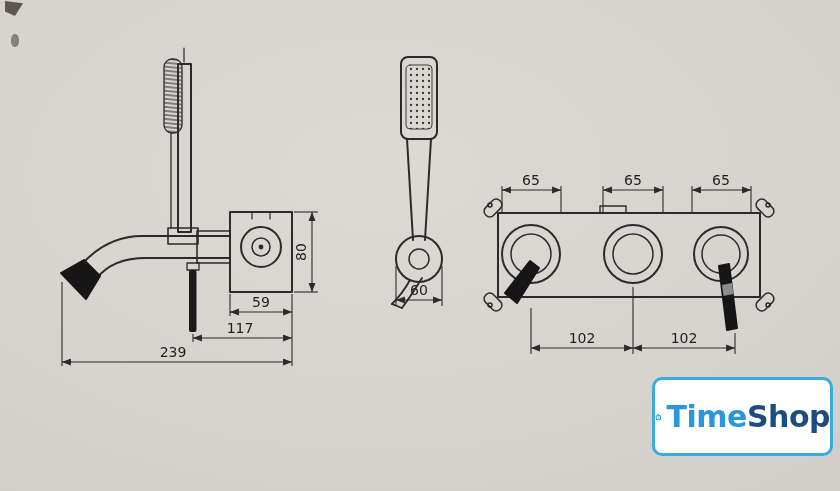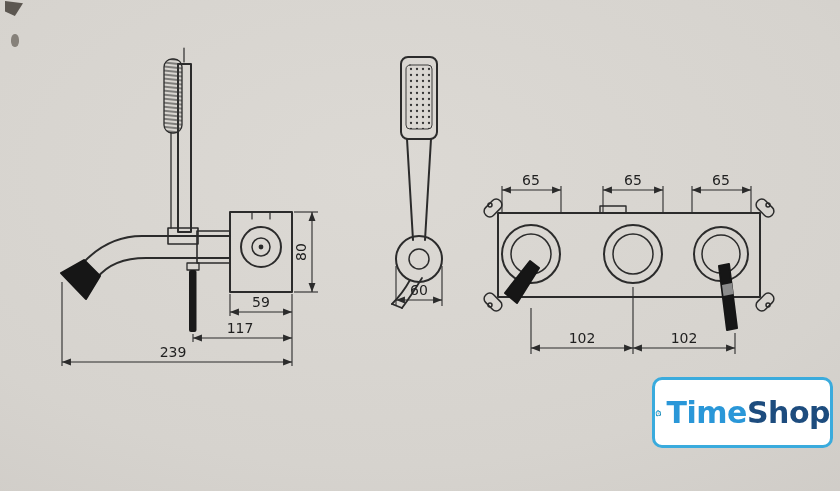--- a/index.html
+++ b/index.html
@@ -7,21 +7,21 @@
   #stage{
     position:relative;width:840px;height:491px;overflow:hidden;
     background:radial-gradient(120% 120% at 45% 35%, #dcd9d4 0%, #d6d3ce 50%, #c8c4bf 100%);
   }
   #stage svg.drawing{position:absolute;left:0;top:0;}
   .speck1{position:absolute;left:5px;top:1px;width:18px;height:15px;background:#46413b;
     clip-path:polygon(0 0,100% 15%,55% 100%,0 70%);opacity:.85;}
   .speck2{position:absolute;left:11px;top:34px;width:8px;height:13px;background:#5a544d;
     border-radius:45%;opacity:.65;}
   .logo{
-    position:absolute;left:652px;top:377px;width:181px;height:71px;box-sizing:border-box;
+    position:absolute;left:652px;top:377px;width:181px;height:79px;box-sizing:border-box;
     background:#ffffff;border:3px solid #3aabdd;border-radius:10px;
     display:flex;align-items:center;justify-content:center;gap:5px;
   }
   .logo-text{font-size:30px;font-weight:bold;letter-spacing:-0.5px;line-height:1;}
   .logo-text .t1{color:#2a97d8;}
   .logo-text .t2{color:#1d4c7e;}
   svg text{font-family:"DejaVu Sans","Liberation Sans",sans-serif;font-size:14px;fill:#1f1f1f;}
 </style>
 </head>
 <body>

